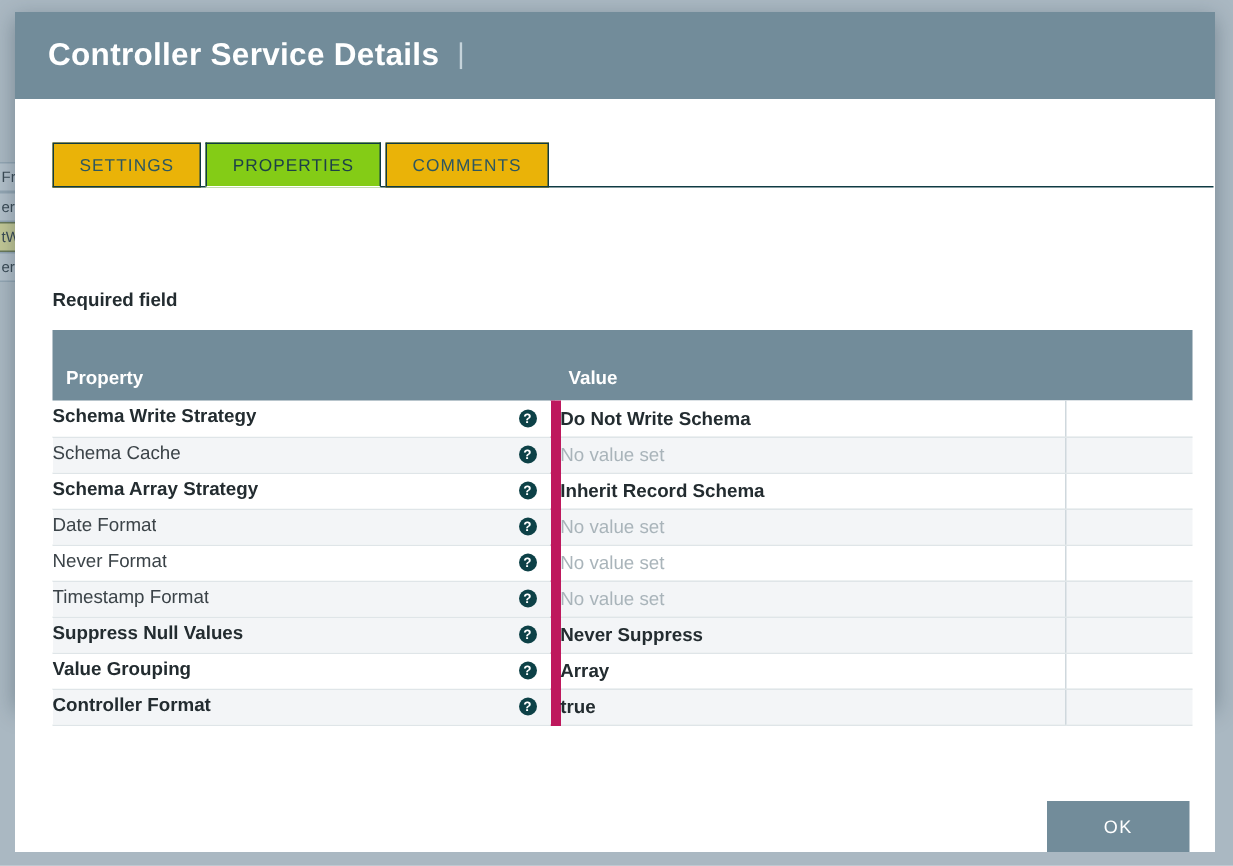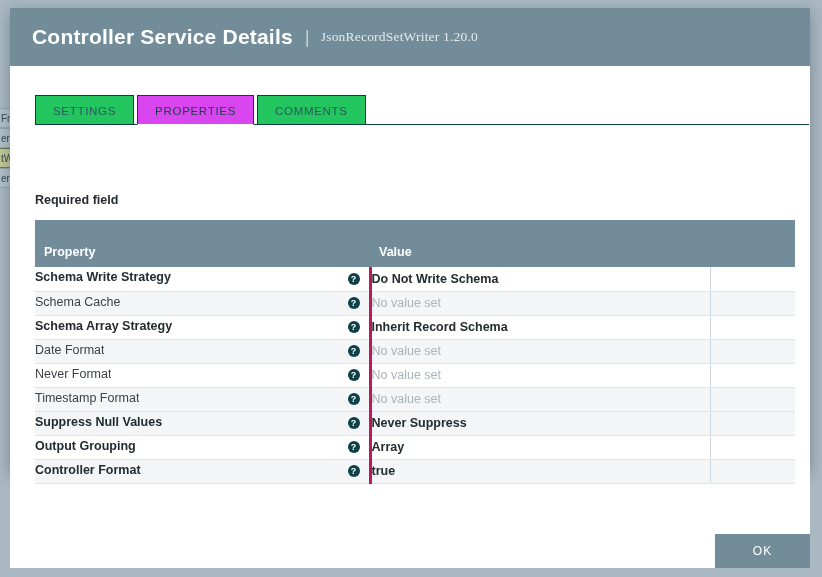--- a/index.html
+++ b/index.html
@@ -105,28 +105,28 @@
   .tab {
     position: relative;
     z-index: 1;
     height: 30px;
     line-height: 30px;
     padding: 0 17px;
     font-size: 11.5px;
     letter-spacing: .7px;
     color: #2d5760;
     border: 1px solid #0f3b43;
-    background: #22c55e;
+    background: #eab308;
     box-sizing: border-box;
     cursor: pointer;
     margin-right: 3px;
     white-space: nowrap;
   }
   .tab.active {
-    background: #d946ef;
+    background: #84cc16;
     border-bottom: 1px solid #ffffff;
     color: #1d4048;
   }
 
   
   #required-note {
     position: absolute;
     left: 25px;
     top: 127px;
     font-size: 12.5px;
@@ -161,21 +161,21 @@
     box-sizing: border-box;
     vertical-align: middle;
   }
   tr.row-odd td { background: #ffffff; }
   tr.row-even td { background: #f3f5f7; }
 
   td.cell-prop {
     position: relative;
     padding-left: 9px;
     color: #3b4348;
-    border-right: 3px solid #be185d;
+    border-right: 7px solid #be185d;
   }
   td.cell-prop.required .prop-label { font-weight: bold; color: #232c30; }
   .prop-label {
     display: inline-block;
     max-width: 290px;
     overflow: hidden;
     white-space: nowrap;
     text-overflow: ellipsis;
   }
   .help-icon {
@@ -201,21 +201,21 @@
     border-right: 1px solid #cfd8dd;
   }
   td.cell-value.bold-val { font-weight: bold; }
   td.cell-value.empty-val { color: #a9b4ba; font-weight: normal; }
   td.cell-extra { }
 
   
   #modal-footer {
     position: absolute;
     left: 0;
-    right: 0;
+    right: 17px;
     bottom: 0;
     height: 34px;
     padding-left: 37px;
   }
   #ok-button {
     position: absolute;
     right: 0;
     bottom: 0;
     width: 95px;
     height: 34px;
@@ -239,21 +239,20 @@
     <div class="bg-strip plain" style="top: 128px; height: 20px;">er</div>
     <div class="bg-strip hl" style="top: 148px; height: 20px;">tW</div>
     <div class="bg-strip plain" style="top: 168px; height: 20px;">er </div>
   </div>
 
 <div id="modal">
 
   <div id="modal-header">
     <span id="modal-title">Controller Service Details</span>
     <span id="title-sep">|</span>
-    <span id="modal-subtitle">JsonRecordSetWriter 1.20.0</span>
   </div>
 
   <div id="modal-body">
 
     <div id="tabs">
         <div class="tab">SETTINGS</div>
         <div class="tab active">PROPERTIES</div>
         <div class="tab">COMMENTS</div>
       </div>
 
@@ -297,21 +296,21 @@
             <td class="cell-prop"><span class="prop-label">Timestamp Format</span><span class="help-icon">?</span></td>
             <td class="cell-value empty-val">No value set</td>
             <td class="cell-extra"></td>
           </tr>
           <tr class="row-even">
             <td class="cell-prop required"><span class="prop-label">Suppress Null Values</span><span class="help-icon">?</span></td>
             <td class="cell-value bold-val">Never Suppress</td>
             <td class="cell-extra"></td>
           </tr>
           <tr class="row-odd">
-            <td class="cell-prop required"><span class="prop-label">Output Grouping</span><span class="help-icon">?</span></td>
+            <td class="cell-prop required"><span class="prop-label">Value Grouping</span><span class="help-icon">?</span></td>
             <td class="cell-value bold-val">Array</td>
             <td class="cell-extra"></td>
           </tr>
           <tr class="row-even">
             <td class="cell-prop required"><span class="prop-label">Controller Format</span><span class="help-icon">?</span></td>
             <td class="cell-value bold-val">true</td>
             <td class="cell-extra"></td>
           </tr>
         </tbody>
     </table>

